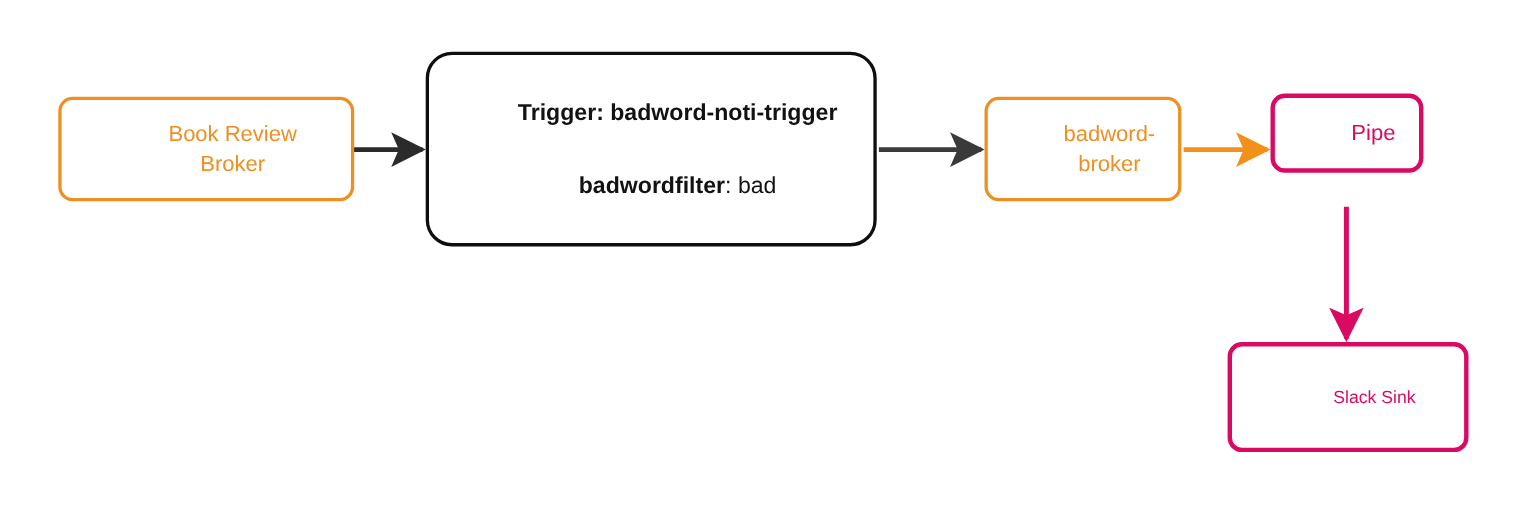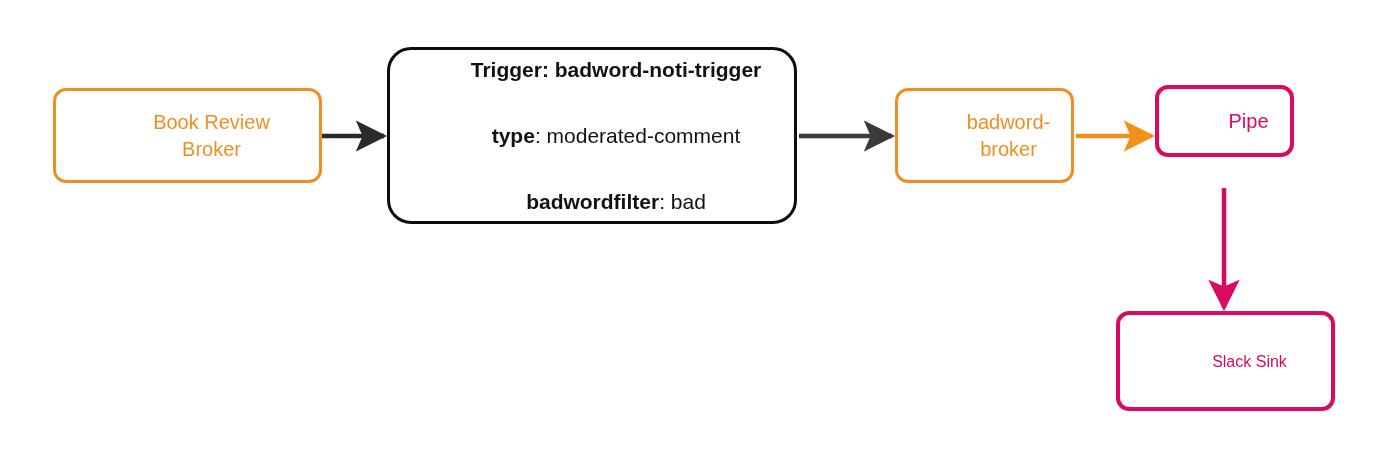--- a/index.html
+++ b/index.html
@@ -152,23 +152,20 @@
     <span class="node-label">Book Review
 Broker</span>
   </div>
 
   <div class="node" id="node-trigger-detail">
     <span class="node-label">
       <span class="line line-all-bold">
         <span class="k">Trigger:</span><span class="v"> badword-noti-trigger</span>
       </span>
       <span class="line">
-        <span class="k">type</span><span class="v">: moderated-comment</span>
-      </span>
-      <span class="line">
         <span class="k">badwordfilter</span><span class="v">: bad</span>
       </span>
     </span>
   </div>
 
   <div class="node" id="node-badword-broker">
     <span class="node-label">badword-
 broker</span>
   </div>
 

